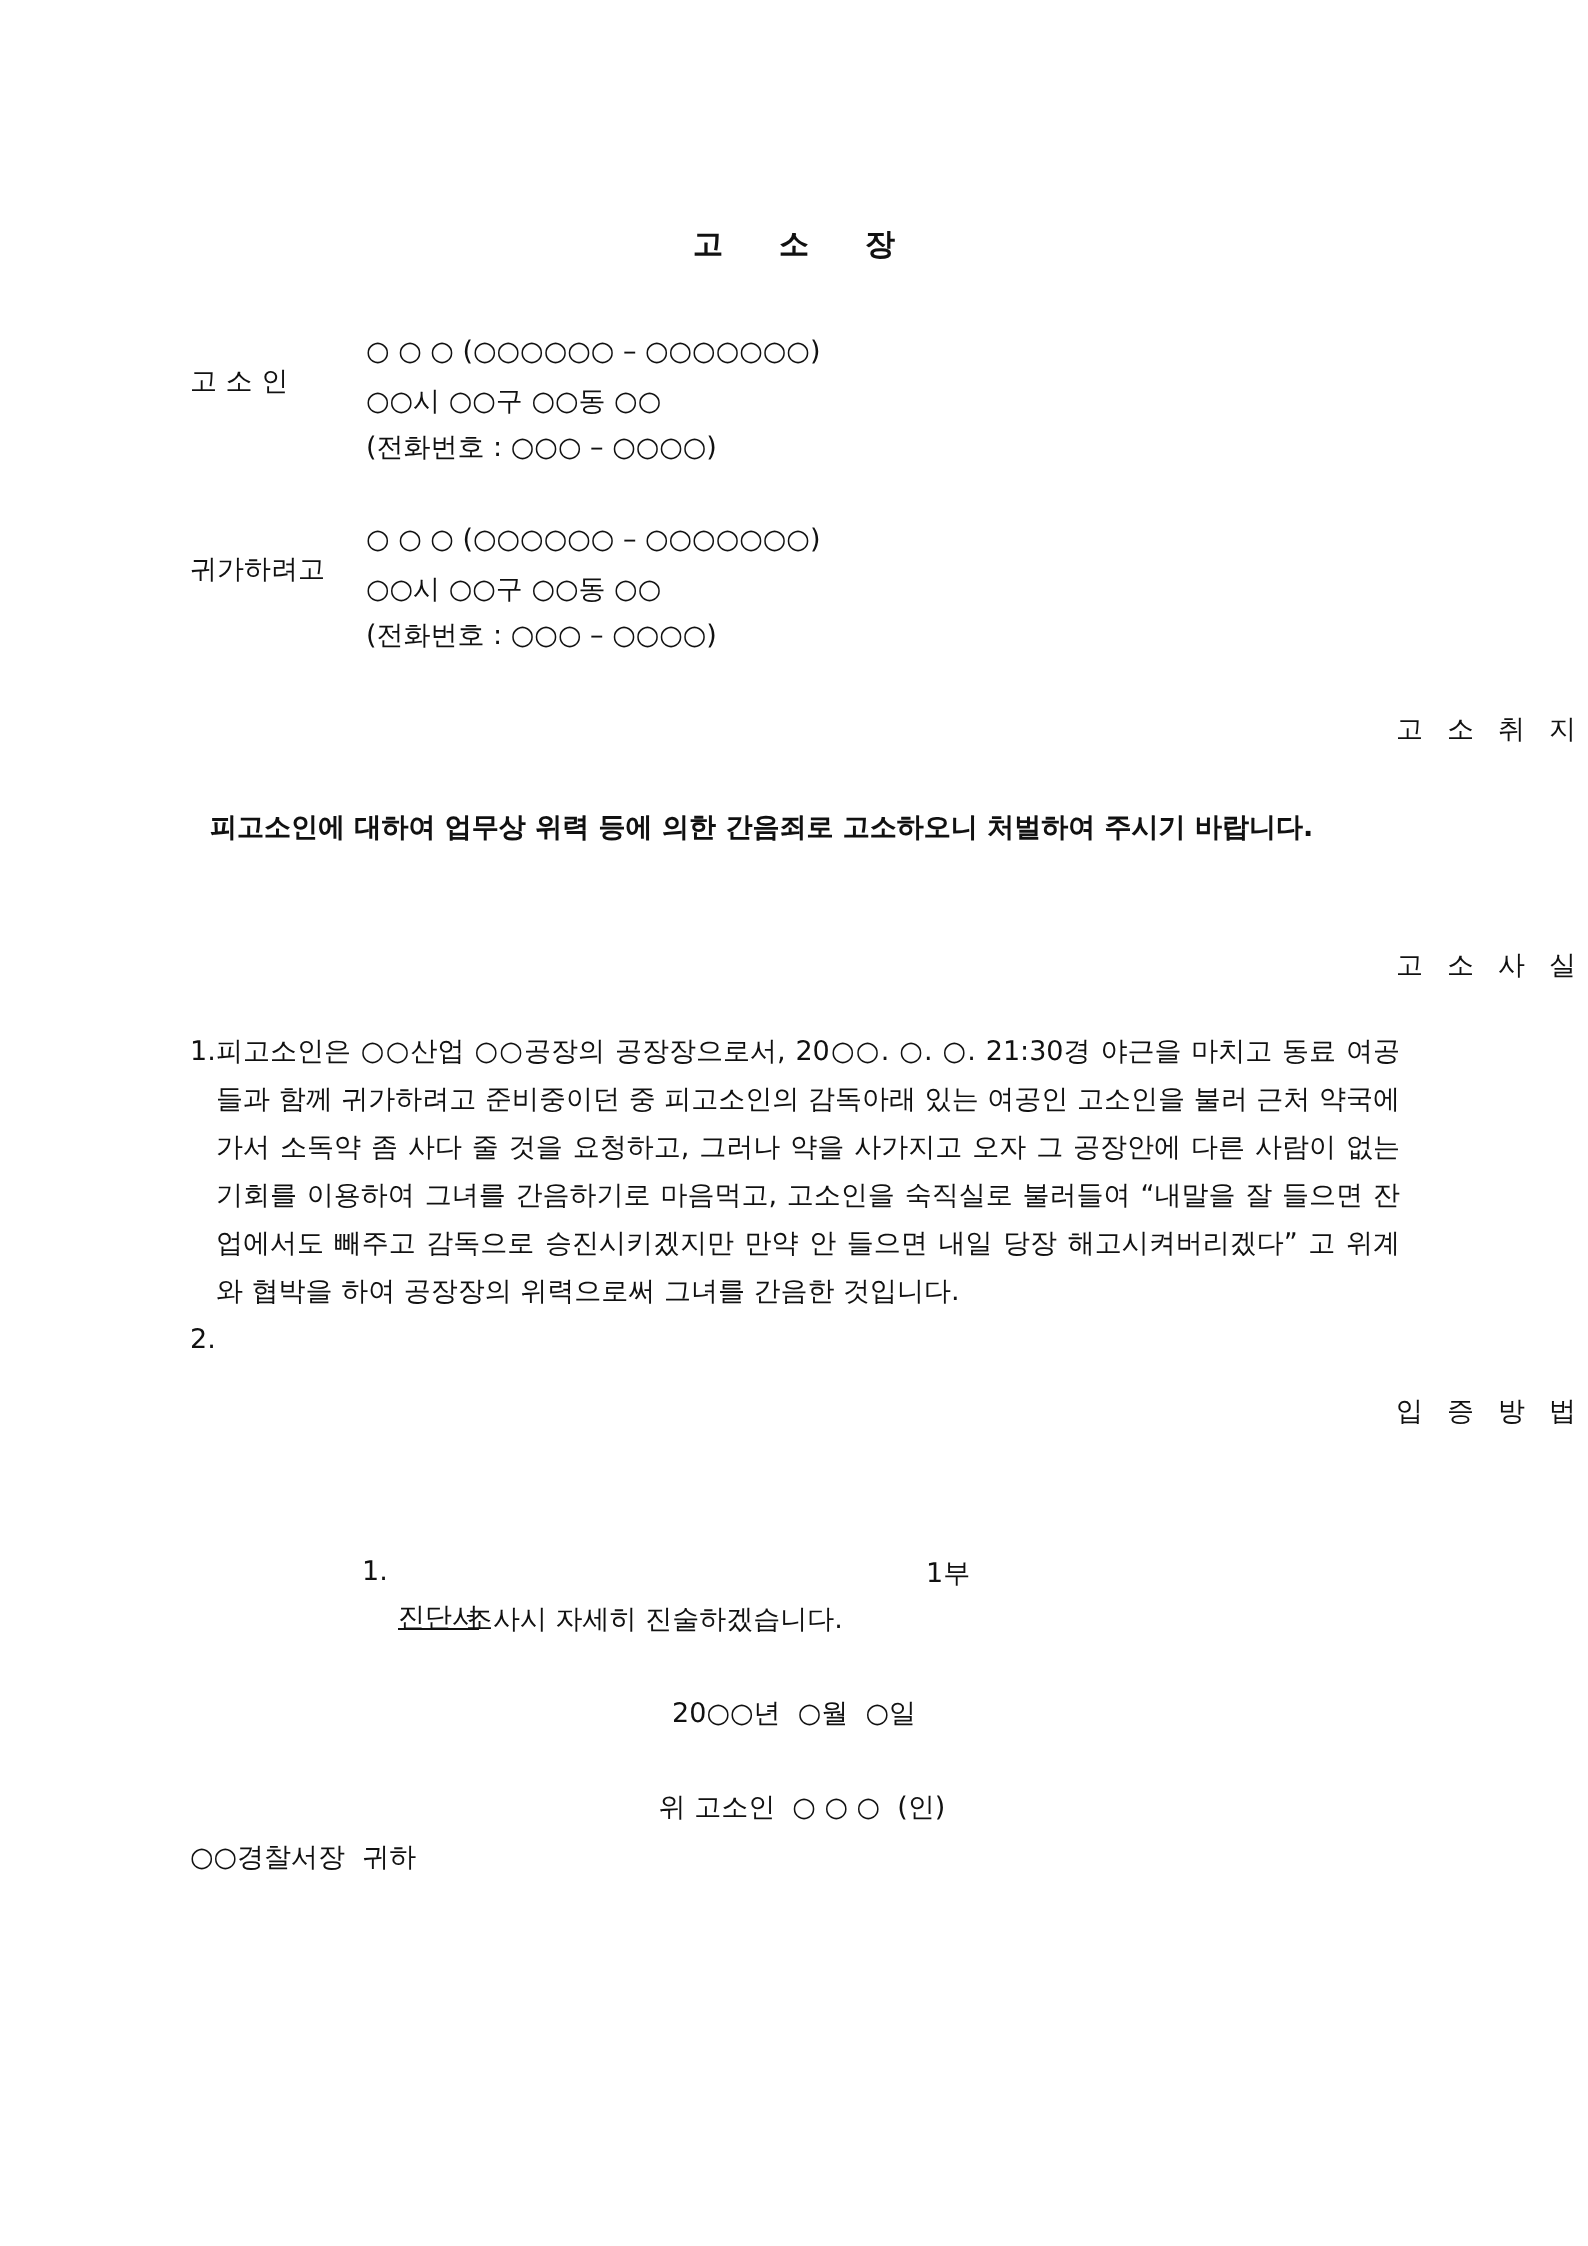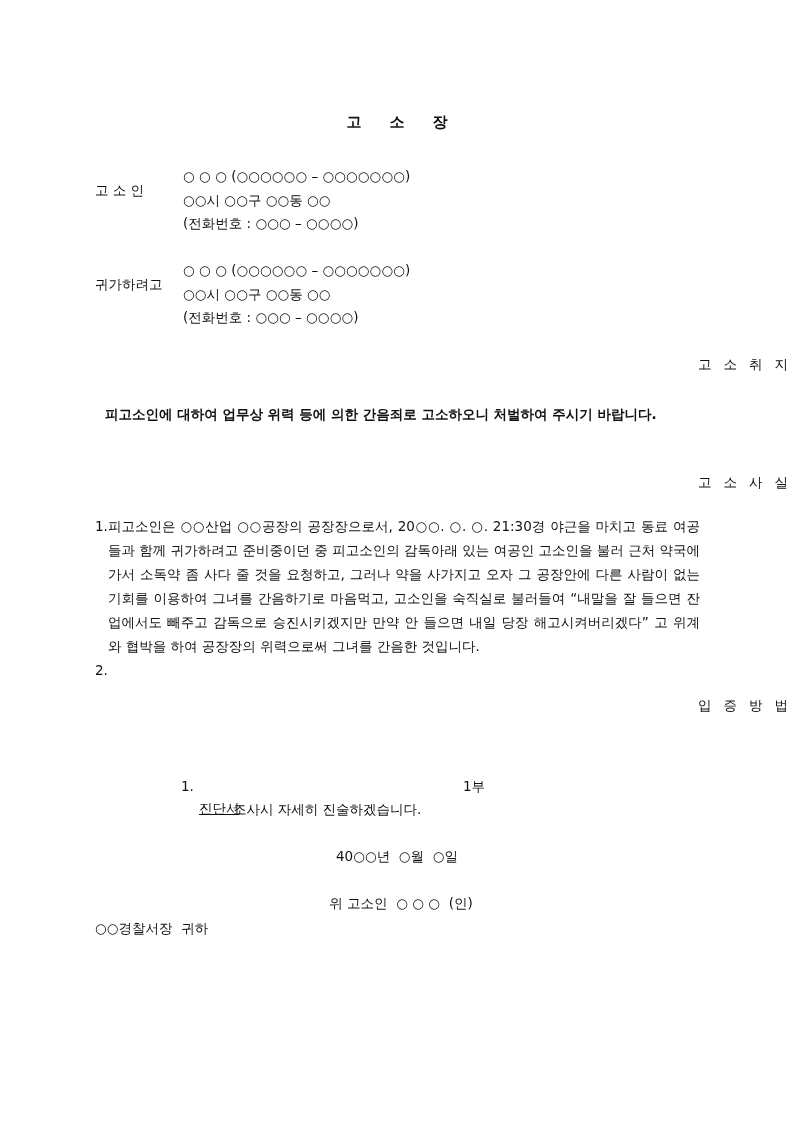--- a/index.html
+++ b/index.html
@@ -70,17 +70,17 @@
   <div class="abs heading" style="top:697px;">
     <span>입</span><span>증</span><span>방</span><span>법</span>
   </div>
   <div>
     <div class="abs" style="left:181px; top:778px;">1.</div>
     <div class="abs" style="left:199px; top:800px;text-decoration:underline;">진단서</div>
     <div class="abs" style="left:463px; top:778px;">1부</div>
   </div>
   <div class="abs" style="left:189px; top:801px;margin-left:44px;">조사시 자세히 진술하겠습니다.</div>
 
-  <div class="abs" style="left:0; width:794px; text-align:center; top:848px; white-space:pre;">40○○년  ○월  ○일</div>
+  <div class="abs" style="left:0; width:794px; text-align:center; top:848px; white-space:pre;">20○○년  ○월  ○일</div>
   <div class="abs" style="left:0; width:794px; text-align:center; top:895px; white-space:pre; padding-left:4px;">위 고소인  ○ ○ ○  (인)</div>
   <div class="abs" style="left:95px; top:920px; white-space:pre;">○○경찰서장  귀하</div>
 
 </div>
 
 </body></html>

